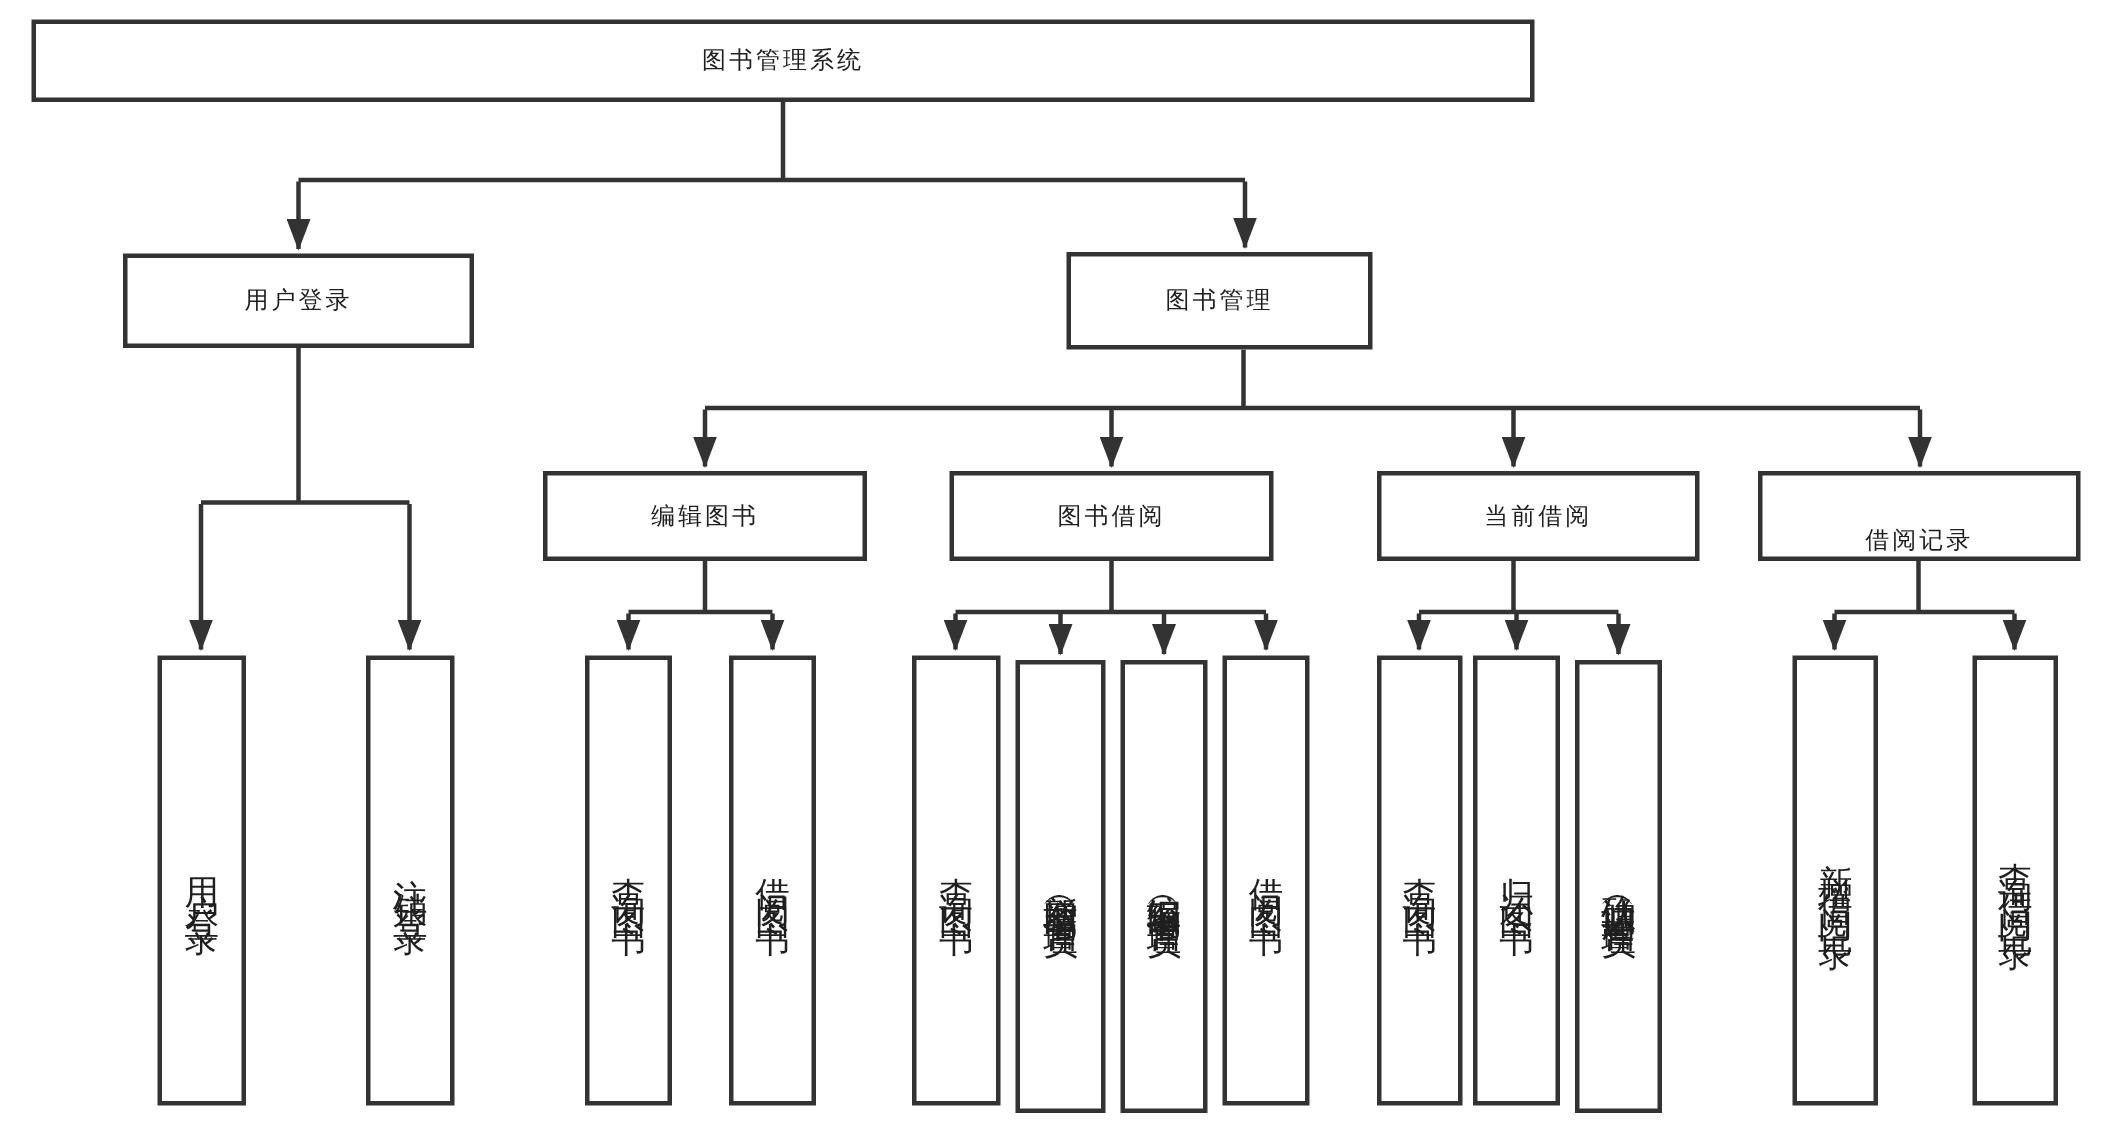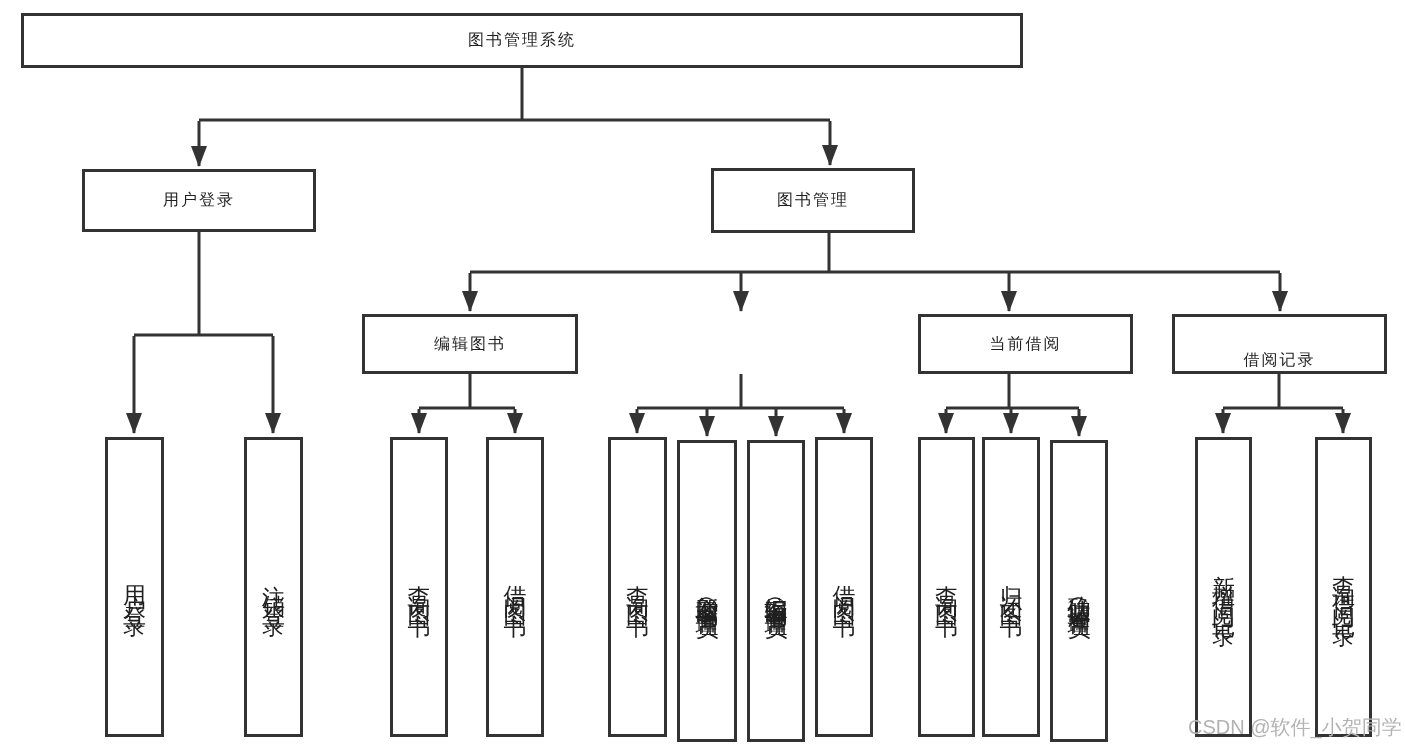--- a/index.html
+++ b/index.html
@@ -101,20 +101,23 @@
   <div class="box" style="left:82px; top:169px; width:234px; height:63px;">
     <span class="h-label">用户登录</span>
   </div>
   <div class="box" style="left:711px; top:168px; width:204px; height:65px;">
     <span class="h-label">图书管理</span>
   </div>
 
   <div class="box" style="left:362px; top:314px; width:216px; height:60px;">
     <span class="h-label">编辑图书</span>
   </div>
+  <div class="box" style="left:633px; top:314px; width:216px; height:60px;">
+    <span class="h-label">图书借阅</span>
+  </div>
   <div class="box" style="left:902px; top:314px; width:215px; height:60px;margin-left:16px;">
     <span class="h-label">当前借阅</span>
   </div>
   <div class="box" style="left:1172px; top:314px; width:215px; height:60px;align-items:flex-end;">
     <span class="h-label">借阅记录</span>
   </div>
 
   <div class="box leaf" style="left:105px; top:437px; width:59px; height:300px;">
     <span class="v-label">用户登录</span>
   </div>
@@ -152,15 +155,14 @@
     <span class="v-label">确认归还（管理员）</span>
   </div>
 
   <div class="box leaf" style="left:1195px; top:437px; width:57px; height:300px;">
     <span class="v-label">新增借阅记录</span>
   </div>
   <div class="box leaf" style="left:1315px; top:437px; width:57px; height:300px;">
     <span class="v-label">查询借阅记录</span>
   </div>
 
-  <div id="watermark">CSDN @软件_小贺同学</div>
 
 </div>
 
 </body></html>

